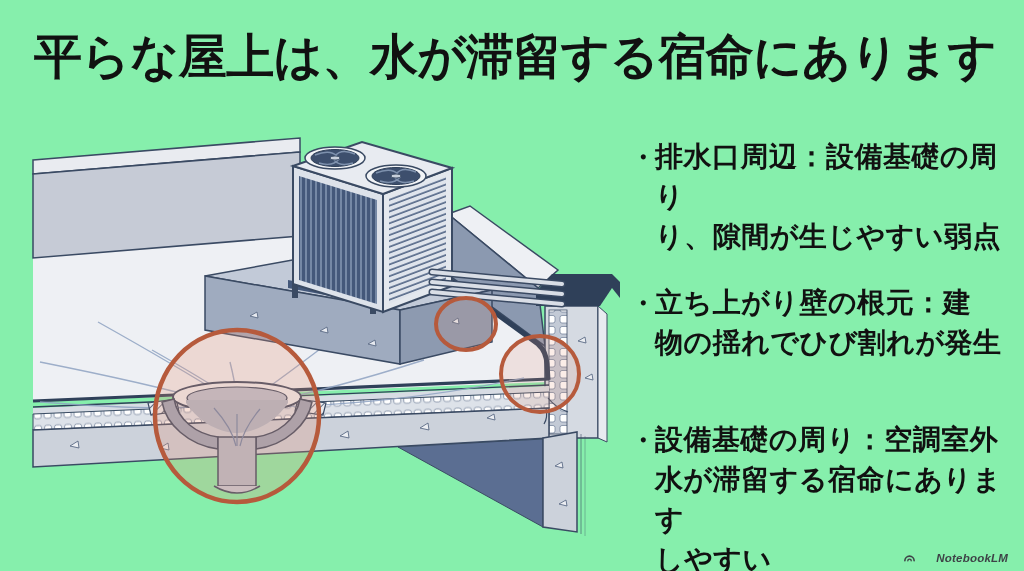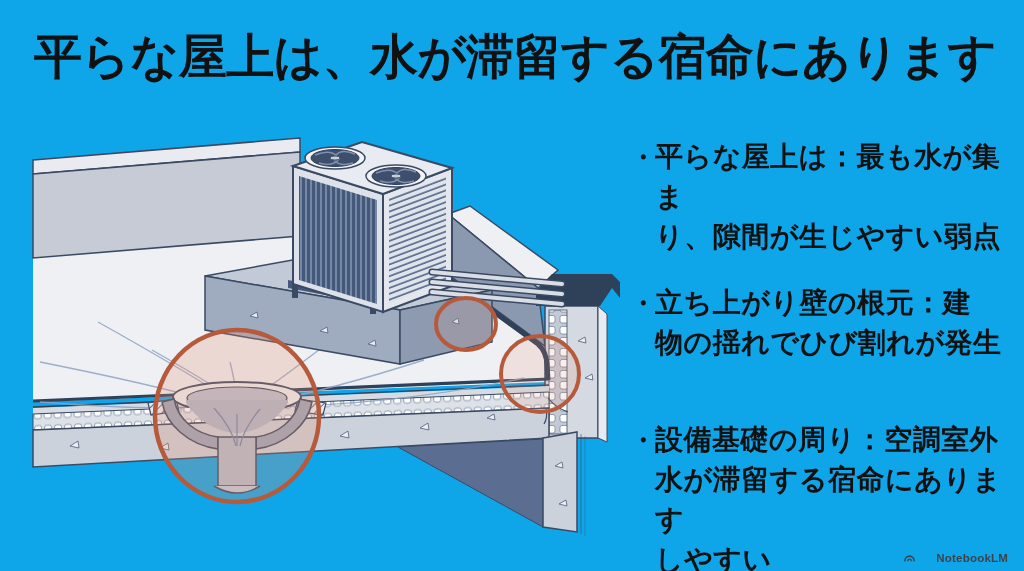--- a/index.html
+++ b/index.html
@@ -1,17 +1,17 @@
 <!DOCTYPE html>
 <html><head>
 <meta charset="utf-8">
 <style>
   html,body{margin:0;padding:0;background:#777;}
   .slide{
-    position:relative;width:1024px;height:571px;background:#0ea5e9;
+    position:relative;width:1024px;height:571px;background:#86efac;
     overflow:hidden;font-family:"Liberation Sans","DejaVu Sans",sans-serif;
   }
   .title{
     position:absolute;left:34px;top:26px;margin:0;
     font-size:48px;line-height:1.3;font-weight:800;color:#111;
     letter-spacing:-0.5px;white-space:nowrap;
   }
   .bullets{position:absolute;left:630px;top:137px;width:386px;}
   .bullet{position:absolute;left:0;display:flex;align-items:flex-start;}
   .bullet.b1{top:0;}
@@ -21,21 +21,21 @@
     flex:0 0 25px;width:25px;font-size:26px;line-height:40px;
     font-weight:700;color:#111;
   }
   .bullet .txt{
     font-size:28px;line-height:40px;font-weight:700;color:#111;
     white-space:pre-line;letter-spacing:0.5px;
   }
   .illustration{position:absolute;left:0;top:116px;width:630px;height:455px;}
   .watermark{
     position:absolute;right:16px;bottom:7px;display:flex;align-items:center;
-    gap:20px;color:#3e4347;font-size:11.5px;font-weight:600;letter-spacing:0.2px;
+    gap:20px;color:#3e4347;font-size:11.5px;font-weight:600;letter-spacing:0.2px;font-style:italic;
   }
   .watermark svg{display:block;}
 </style>
 </head>
 <body>
 
 <div class="slide">
 
   <h1 class="title">平らな屋上は、水が滞留する宿命にあります</h1>
 
@@ -181,21 +181,21 @@
 
       <ellipse cx="237" cy="300" rx="82" ry="86" fill="rgba(232,148,116,0.26)" stroke="#b65a3c" stroke-width="4.5"></ellipse>
       <ellipse cx="466" cy="208" rx="30" ry="26" fill="rgba(232,148,116,0.14)" stroke="#b65a3c" stroke-width="4"></ellipse>
       <ellipse cx="540" cy="258" rx="39" ry="38" fill="rgba(232,148,116,0.17)" stroke="#b65a3c" stroke-width="4"></ellipse>
     </svg>
   </div>
 
   <div class="bullets">
     <div class="bullet b1">
       <span class="marker">・</span>
-      <span class="txt">平らな屋上は：最も水が集ま
+      <span class="txt">排水口周辺：設備基礎の周り
 り、隙間が生じやすい弱点</span>
     </div>
     <div class="bullet b2">
       <span class="marker">・</span>
       <span class="txt">立ち上がり壁の根元：建
 物の揺れでひび割れが発生</span>
     </div>
     <div class="bullet b3">
       <span class="marker">・</span>
       <span class="txt">設備基礎の周り：空調室外

